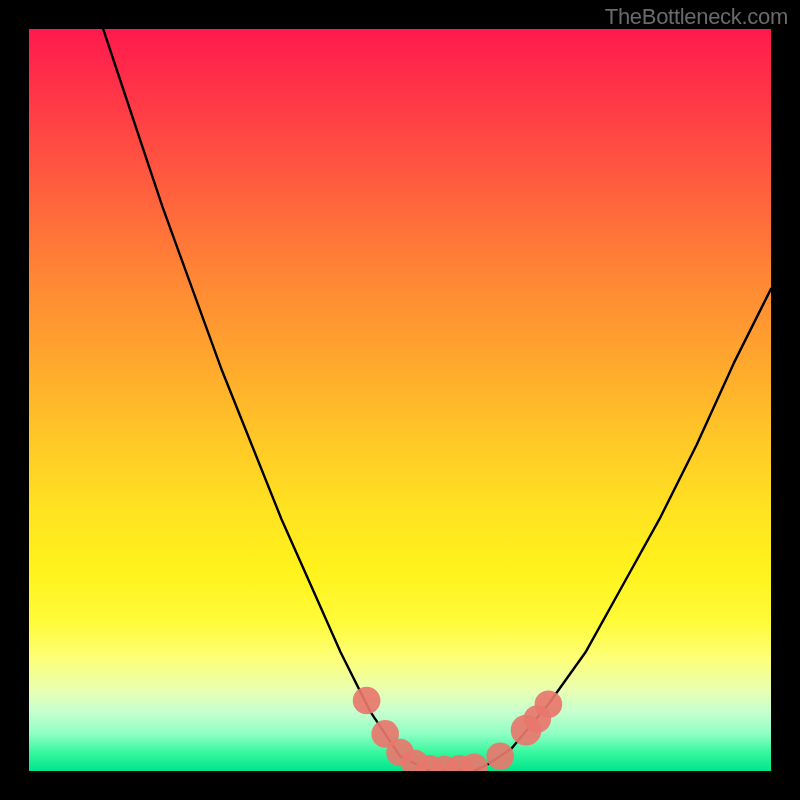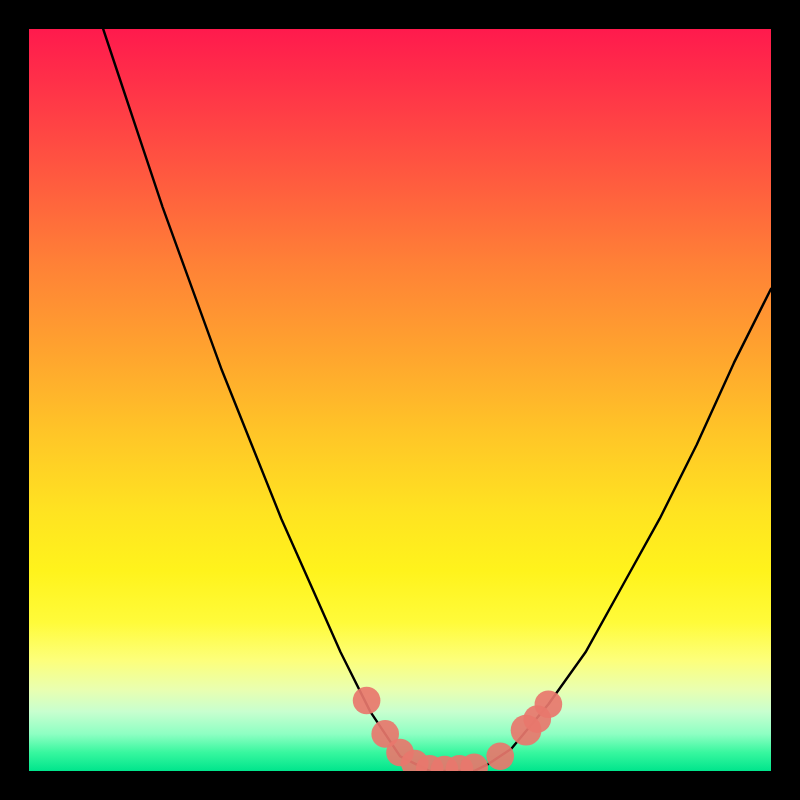--- a/index.html
+++ b/index.html
@@ -56,20 +56,21 @@
     top: 0;
     width: 742px;
     height: 742px;
     display: block;
   }
 </style>
 </head>
 <body>
 
 <div class="frame">
+  <div class="attribution">TheBottleneck.com</div>
 
   <div class="plot-area">
     <svg viewBox="0 0 742 742">
       <g>
         <path fill="none" stroke="#000" stroke-width="2.4" stroke-linecap="round" stroke-linejoin="round" d="M74.2 0.0 L89.0 44.5 L111.3 111.3 L133.6 178.1 L163.2 259.7 L192.9 341.3 L222.6 415.5 L252.3 489.7 L282.0 556.5 L311.6 623.3 L341.3 682.6 L371.0 727.2 L385.8 734.6 L400.7 742.0 L415.5 742.0 L430.4 742.0 L445.2 742.0 L460.0 734.6 L482.3 719.7 L519.4 675.2 L556.5 623.3 L593.6 556.5 L630.7 489.7 L667.8 415.5 L704.9 333.9 L742.0 259.7" id="curve-path"></path>
       </g>
       <g id="markers-layer">
           <circle cx="337.6" cy="671.5" r="13.8" fill="#e8776d" fill-opacity="0.92"></circle>
           <circle cx="356.2" cy="704.9" r="13.8" fill="#e8776d" fill-opacity="0.92"></circle>
           <circle cx="371.0" cy="723.5" r="13.8" fill="#e8776d" fill-opacity="0.92"></circle>

